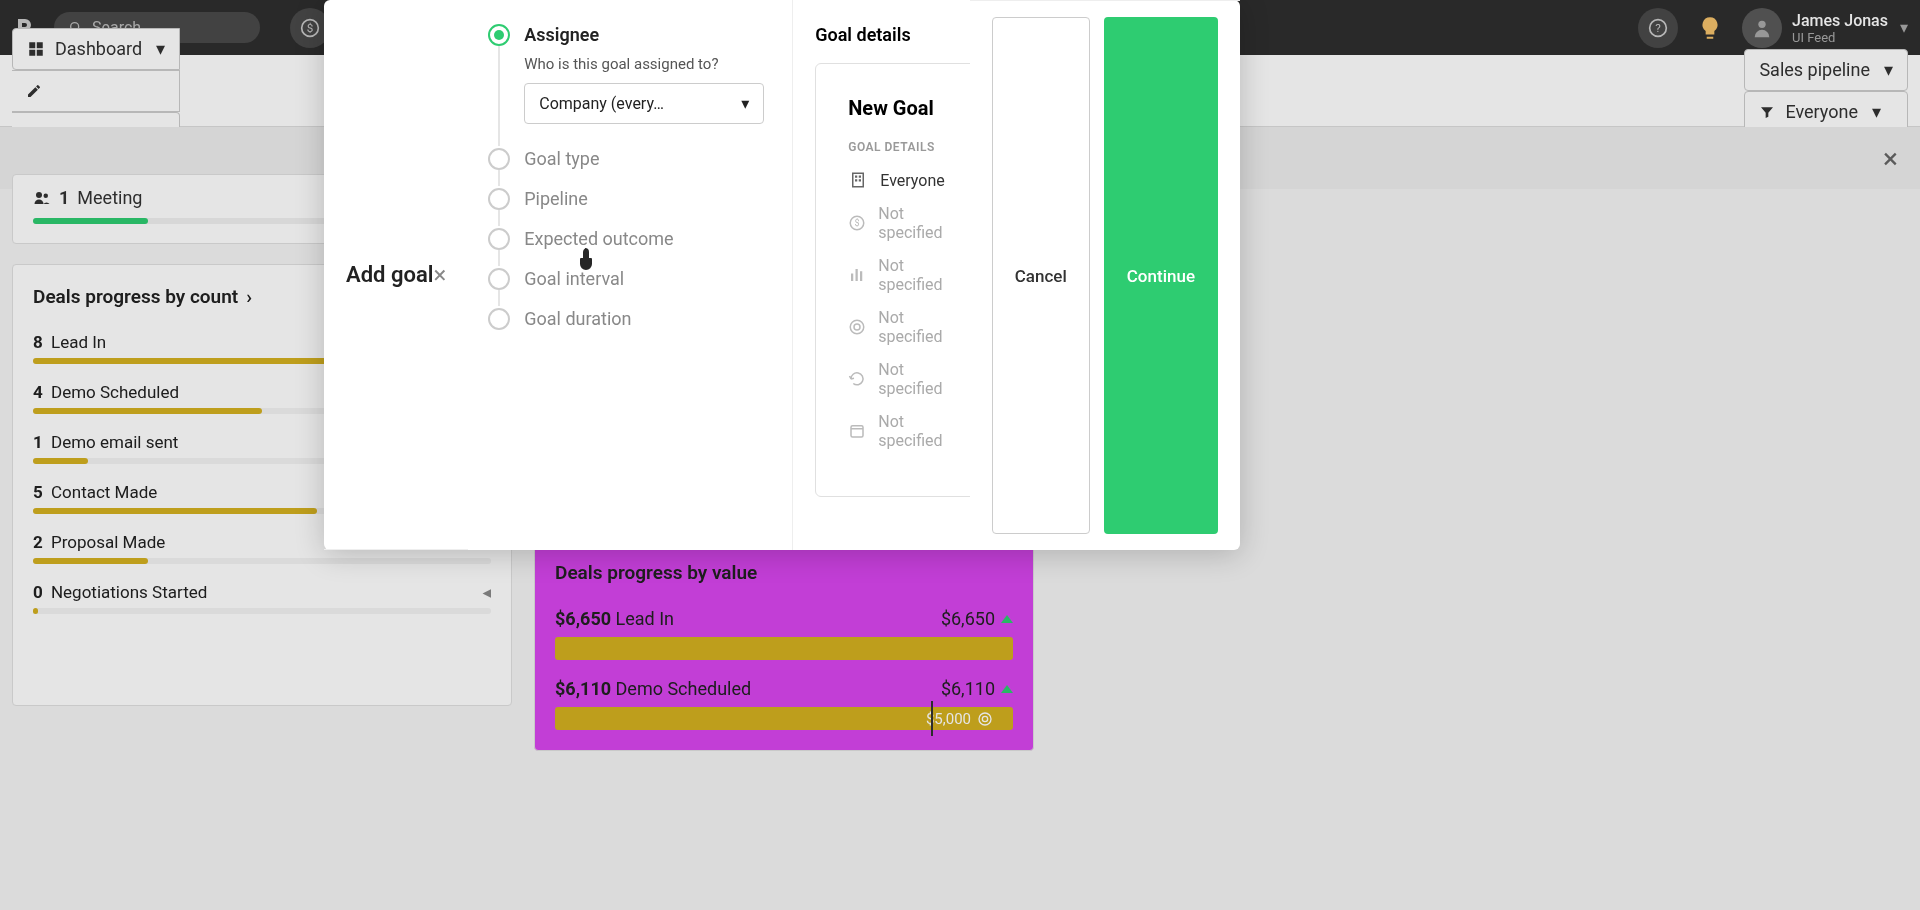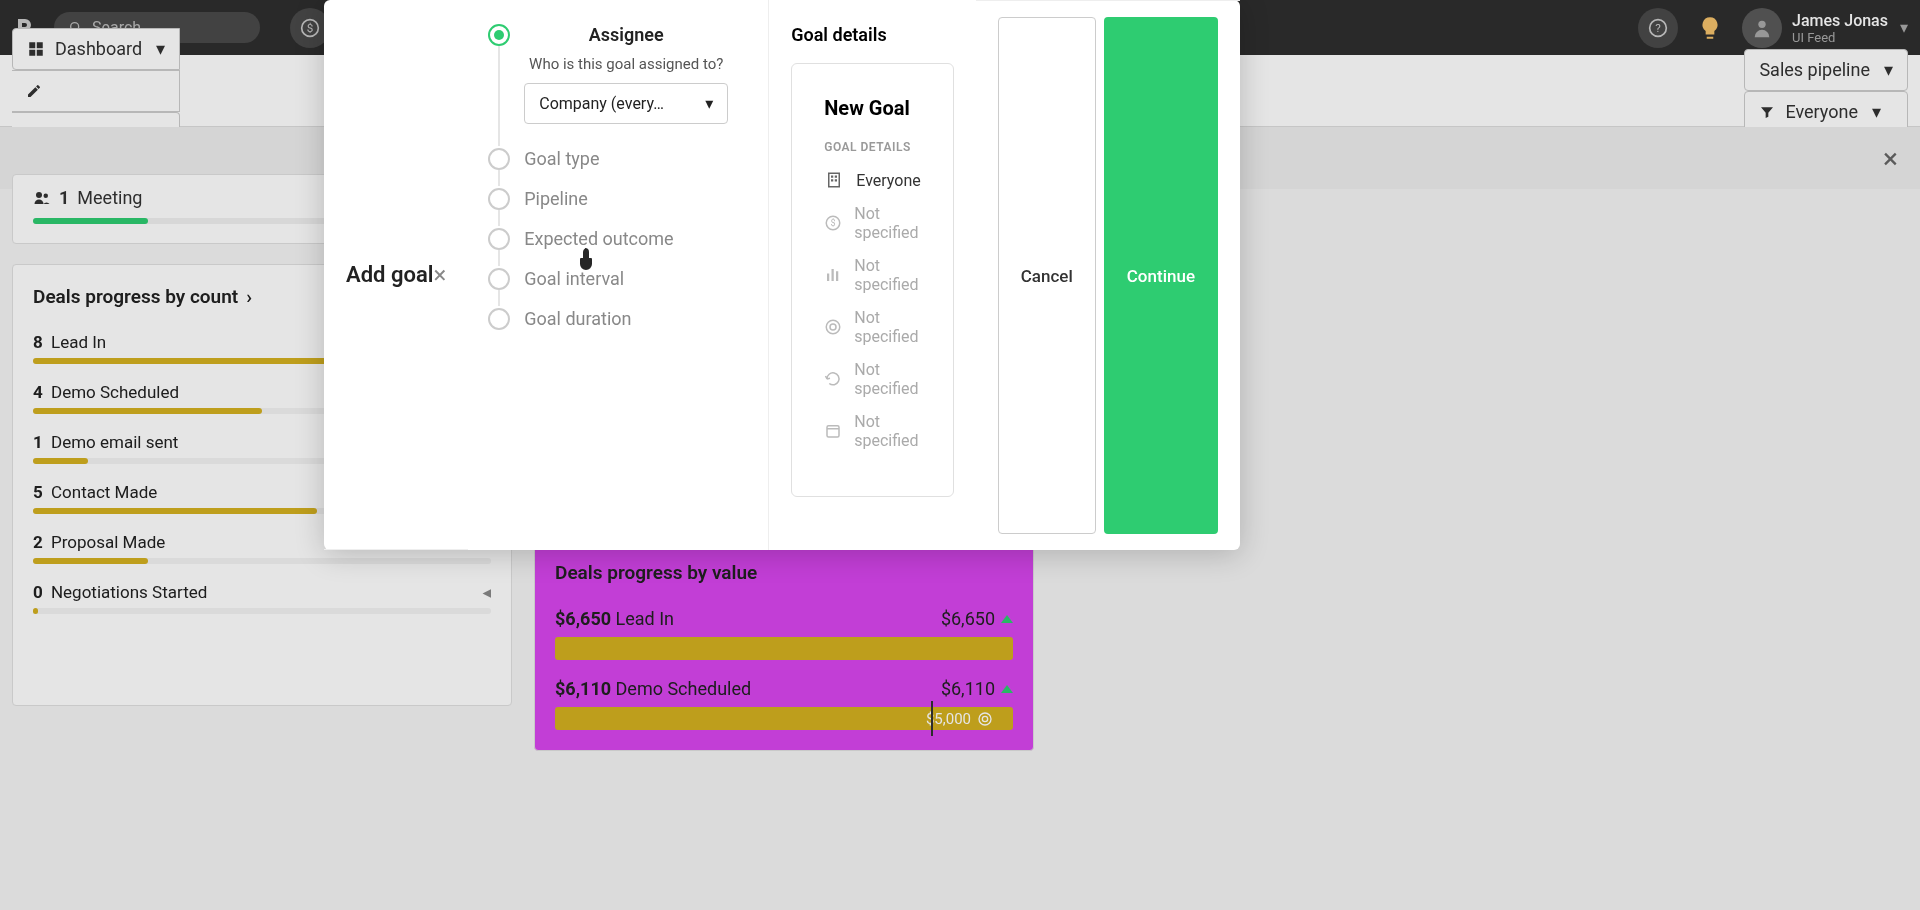--- a/index.html
+++ b/index.html
@@ -74,43 +74,43 @@
 .modal-left { width: 556px; border-right: 1px solid #eee; padding: 24px 28px 24px 20px; }
 .modal-right { flex: 1; padding: 24px 22px; }
 
 
 .step { display: flex; align-items: flex-start; gap: 14px; margin-bottom: 8px; position: relative; }
 .step-circle { width: 22px; height: 22px; border: 2px solid #ccc; border-radius: 50%; flex-shrink: 0; background: #fff; z-index: 2; }
 .step.active .step-circle { border-color: #2ecc71; display: flex; align-items: center; justify-content: center; }
 .step.active .step-circle::after { content: ""; width: 10px; height: 10px; background: #2ecc71; border-radius: 50%; }
 .step-label { font-size: 18px; color: #888; padding-top: 0; }
 .step.active .step-label { color: #222; font-weight: 600; }
-.step-body { display: flex; flex-direction: column; gap: 10px; align-items: center; }
+.step-body { display: flex; flex-direction: column; gap: 10px; }
 .step-sub { font-size: 15px; color: #555; }
 .step-connector { position: absolute; left: 10px; top: 22px; bottom: -16px; width: 2px; background: #e5e5e5; z-index: 1; }
 .step.spaced { margin-bottom: 18px; }
 .step.padded-bottom { padding-bottom: 6px; }
 
-.select-box { display: flex; align-items: center; justify-content: space-between; border: 1px solid #ccc; border-radius: 4px; padding: 10px 14px; width: 204px; font-size: 16px; color: #222; }
+.select-box { display: flex; align-items: center; justify-content: space-between; border: 1px solid #ccc; border-radius: 4px; padding: 10px 14px; width: 240px; font-size: 16px; color: #222; }
 
 
 .cursor-img { position: absolute; left: 108px; top: 248px; pointer-events: none; }
 
 
 .rp-title { font-size: 18px; font-weight: 600; margin-bottom: 18px; }
 .rp-card { border: 1px solid #e0e0e0; border-radius: 6px; padding: 32px; }
 .rp-goal-name { font-size: 20px; font-weight: 700; margin-bottom: 20px; }
 .rp-section-label { font-size: 12px; letter-spacing: 0.5px; color: #999; font-weight: 600; position: relative; margin-bottom: 16px; }
 .rp-section-label::after { content: ""; position: absolute; top: 50%; left: 100px; right: 0; height: 1px; background: #eee; }
 .rp-row { display: flex; align-items: center; gap: 12px; margin-bottom: 14px; font-size: 16px; }
 .rp-row .ico { width: 20px; height: 20px; color: #777; display: flex; align-items: center; justify-content: center; }
 .rp-row.muted { color: #aaa; }
 .rp-row.normal { color: #333; }
 
-.modal-footer { border-top: 1px solid #eee; padding: 16px 22px; display: flex; justify-content: flex-end; gap: 8px; }
+.modal-footer { border-top: 1px solid #eee; padding: 16px 22px; display: flex; justify-content: flex-end; gap: 14px; }
 .btn { padding: 10px 22px; border-radius: 4px; font-size: 17px; font-weight: 500; border: 1px solid transparent; }
 .btn-secondary { background: #fff; border-color: #ccc; color: #333; }
 .btn-primary { background: #2ecc71; color: #fff; }
 
 svg { display: block; }
 </style>
 </head>
 <body>
 
 <div class="topnav">

